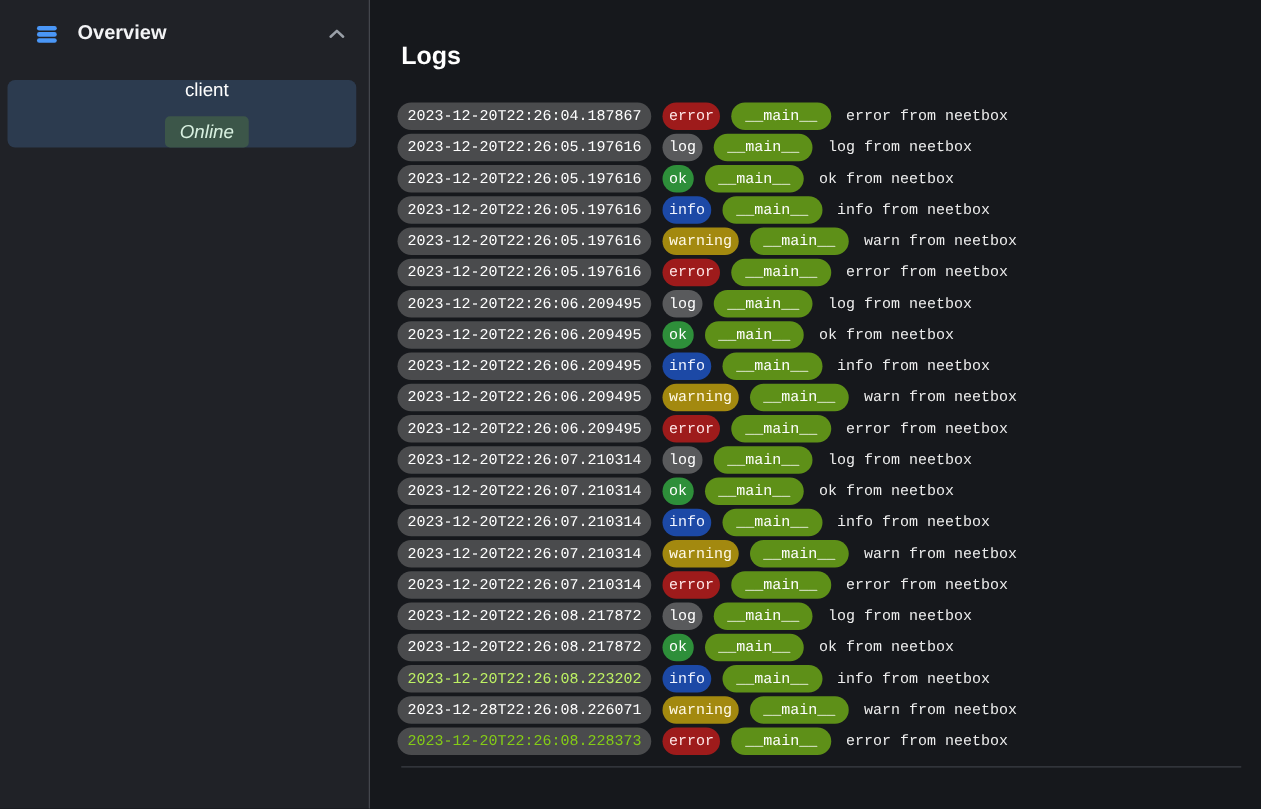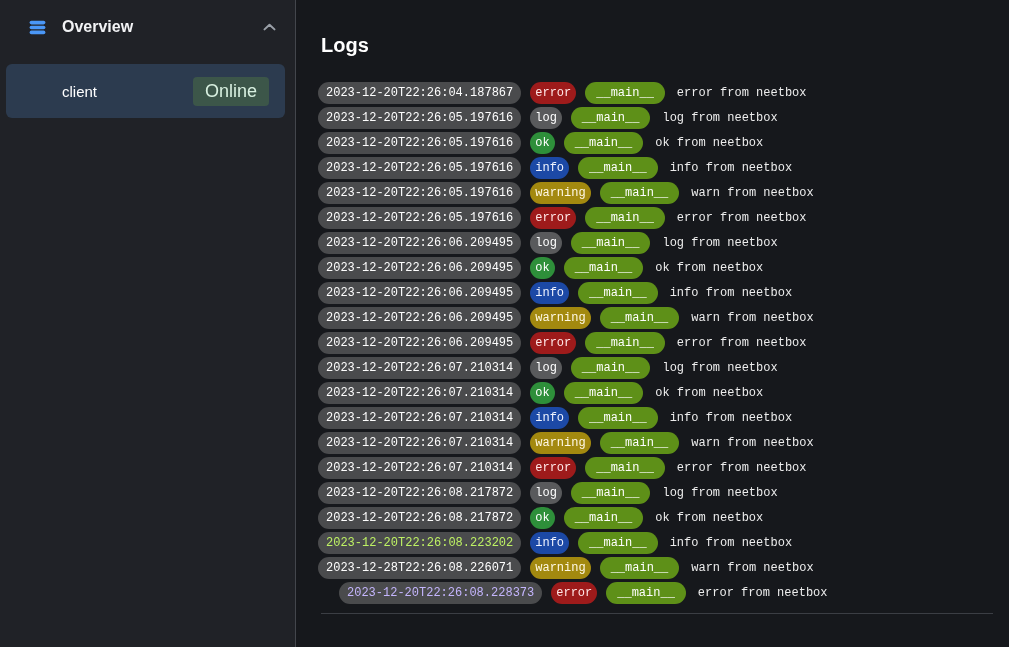--- a/index.html
+++ b/index.html
@@ -51,30 +51,32 @@
   }
   .project-item {
     margin: 0 10px 0 6px;
     height: 54px;
     background: #2c3b4f;
     border-radius: 6px;
     display: flex;
     align-items: center;
     padding: 0 16px 0 56px;
     cursor: pointer;
+    flex-direction: column;
   }
   .project-name {
     color: #ffffff;
     font-size: 15px;
     flex: 1;
   }
   .status-badge {
-    font-size: 18px;
+    font-size: 15px;
     padding: 4px 12px;
     border-radius: 4px;
+    font-style: italic;
   }
 
   
   .main {
     flex: 1;
     padding: 34px 16px 0 25px;
   }
   .page-title {
     color: #ffffff;
     font-size: 20px;
@@ -275,20 +277,20 @@
   </div>
 
   <div class="log-row">
     <span class="pill timestamp-pill" style="background: rgb(74, 75, 77); color: rgb(255, 255, 255);">2023-12-28T22:26:08.226071</span>
     <span class="pill level-badge" style="background: rgb(163, 137, 15); color: rgb(255, 249, 230);">warning</span>
     <span class="pill module-badge" style="background: rgb(94, 144, 24); color: rgb(255, 255, 255);">__main__</span>
     <span class="log-message">warn from neetbox</span>
   </div>
 
   <div class="log-row">
-    <span class="pill timestamp-pill" style="background: rgb(74, 75, 77); color: #c4b5fd; margin-left: 21px;">2023-12-20T22:26:08.228373</span>
+    <span class="pill timestamp-pill" style="background: rgb(74, 75, 77); color: #84cc16;">2023-12-20T22:26:08.228373</span>
     <span class="pill level-badge" style="background: rgb(158, 27, 27); color: rgb(255, 232, 232);">error</span>
     <span class="pill module-badge" style="background: rgb(94, 144, 24); color: rgb(255, 255, 255);">__main__</span>
     <span class="log-message">error from neetbox</span>
   </div>
 </div>
   <hr class="list-divider">
 </main>
 
 </body></html>

